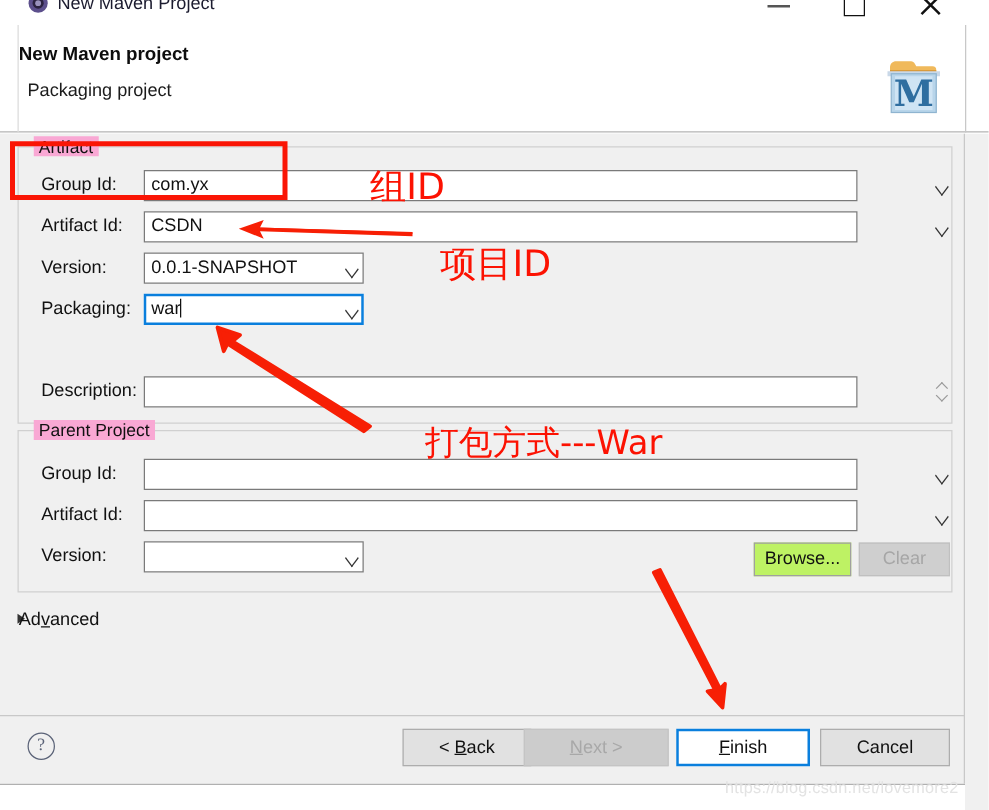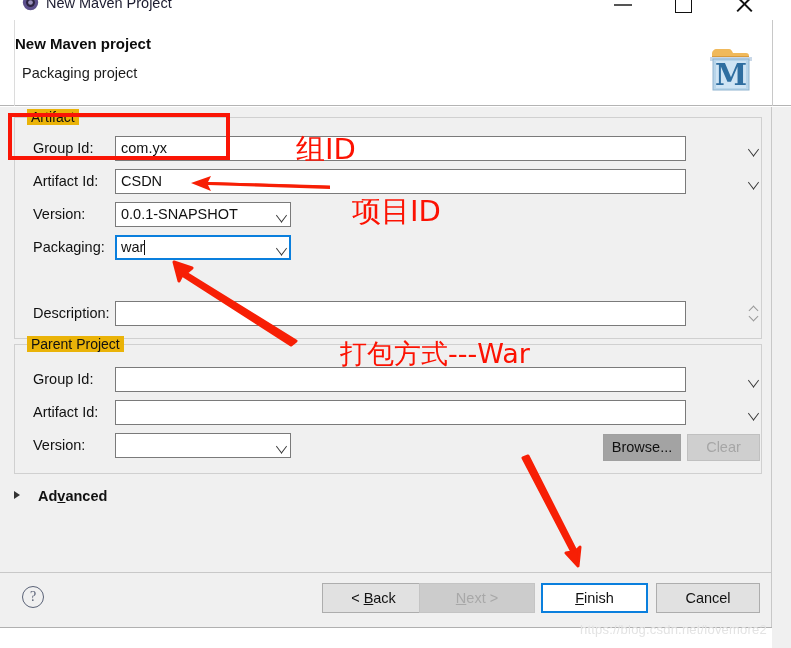--- a/index.html
+++ b/index.html
@@ -78,21 +78,21 @@
   }
 
   
   .groupbox {
     position: absolute;
     border: 1px solid #d0d0d0;
     background: transparent;
   }
   .groupbox-title {
     position: absolute; top: -9px; left: 12px;
-    background: #eab308; padding: 0 4px;
+    background: #f9a8d4; padding: 0 4px;
     font-size: 14px; color: #111;
   }
   #artifact-group { left: 14px; top: 10px; width: 748px; height: 222px; }
   #parent-group   { left: 14px; top: 237px; width: 748px; height: 130px; }
 
   .frow { position: absolute; left: 0; width: 100%; height: 24px; }
   .flabel {
     position: absolute; left: 18px; top: 0;
     font-size: 14.5px; color: #111; line-height: 24px; white-space: nowrap;
   }
@@ -134,42 +134,42 @@
   .spinner .up::before, .spinner .dn::before {
     content:""; position:absolute; left:1px; top:1px; width:6px; height:6px;
     border-left: 1.3px solid #999; border-top: 1.3px solid #999;
   }
   .spinner .up::before { transform: rotate(45deg); }
   .spinner .dn::before { transform: rotate(-135deg); top: -1px; }
 
   
   .btn {
     position: absolute; height: 27px;
-    background: #a3a3a3; border: 1px solid #a0a0a0;
+    background: #bef264; border: 1px solid #a0a0a0;
     font-size: 14.5px; color: #111;
     text-align: center; line-height: 25px;
     font-family: "Liberation Sans", sans-serif;
   }
   .btn.disabled { color: #a6a6a6; background: #cfcfcf; border-color: #c0c0c0; }
   #browse-btn { left: 603px; top: 327px; width: 78px; }
   #clear-btn  { left: 687px; top: 327px; width: 73px; }
 
   
   .advanced {
     position: absolute; left: 14px; top: 378px; height: 22px;
     font-size: 14.5px; color: #111;
   }
   .adv-arrow {
     position: absolute; left: 0px; top: 6px;
     width: 0; height: 0;
     border-left: 6px solid #333;
     border-top: 4.5px solid transparent;
     border-bottom: 4.5px solid transparent;
   }
-  .adv-label { position: absolute; left: 24px; top: 0px; line-height: 22px; font-weight: bold; }
+  .adv-label { position: absolute; left: 1px; top: 0px; line-height: 22px; }
   .mn { text-decoration: underline; }
 
   
   .footer {
     position: absolute; left: 0; top: 572px; width: 791px; height: 76px;
     background: #f0f0f0;
   }
   .footer-inner {
     position: absolute; left: 0; top: 0; width: 772px; height: 55px;
     background: #f0f0f0;

